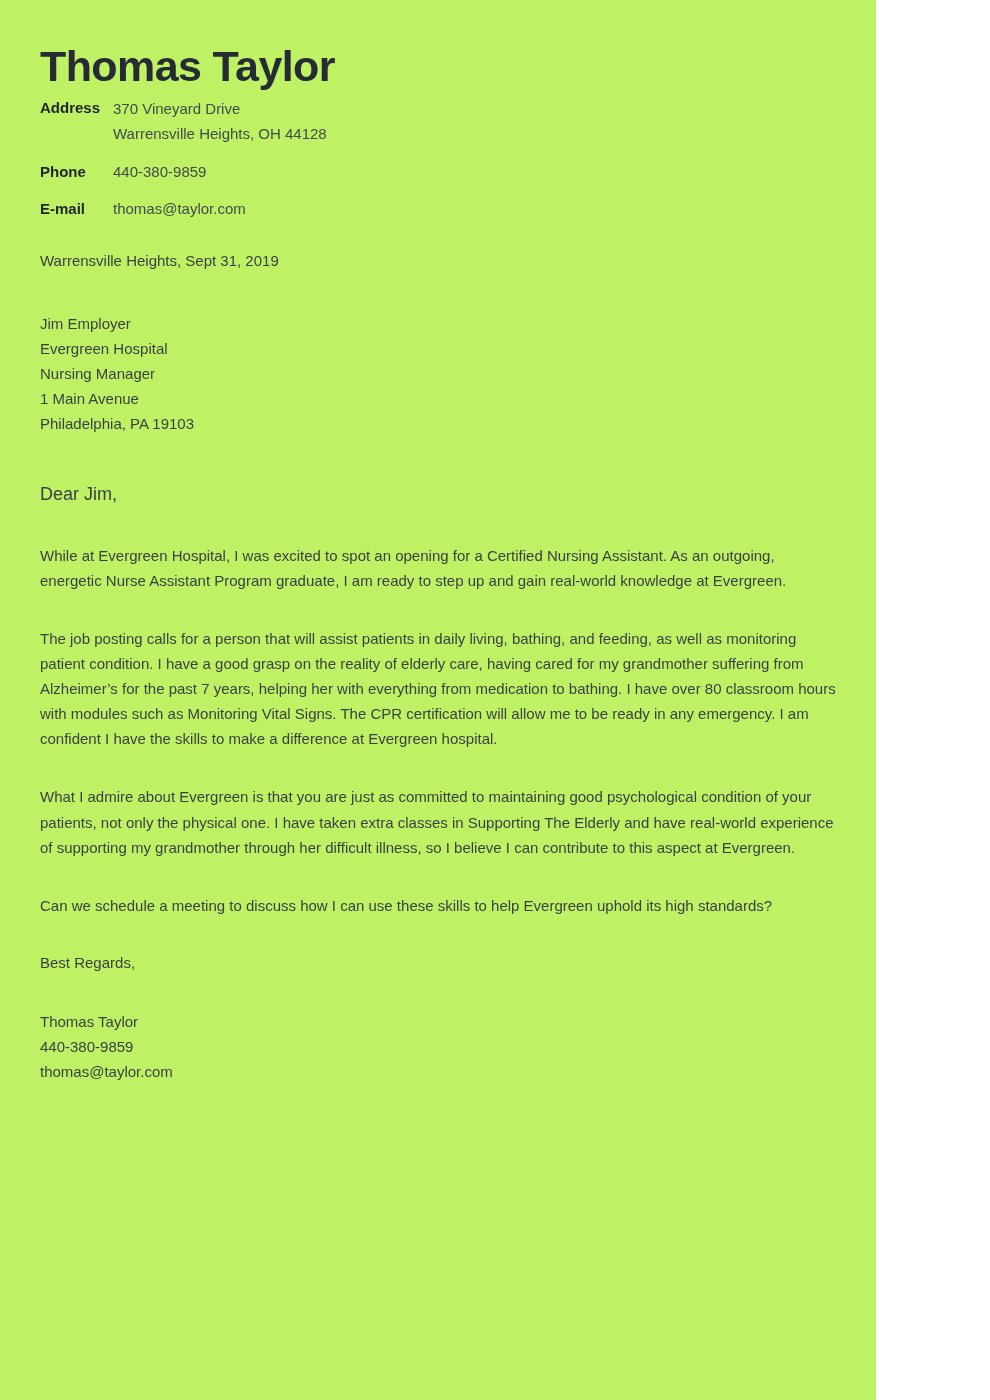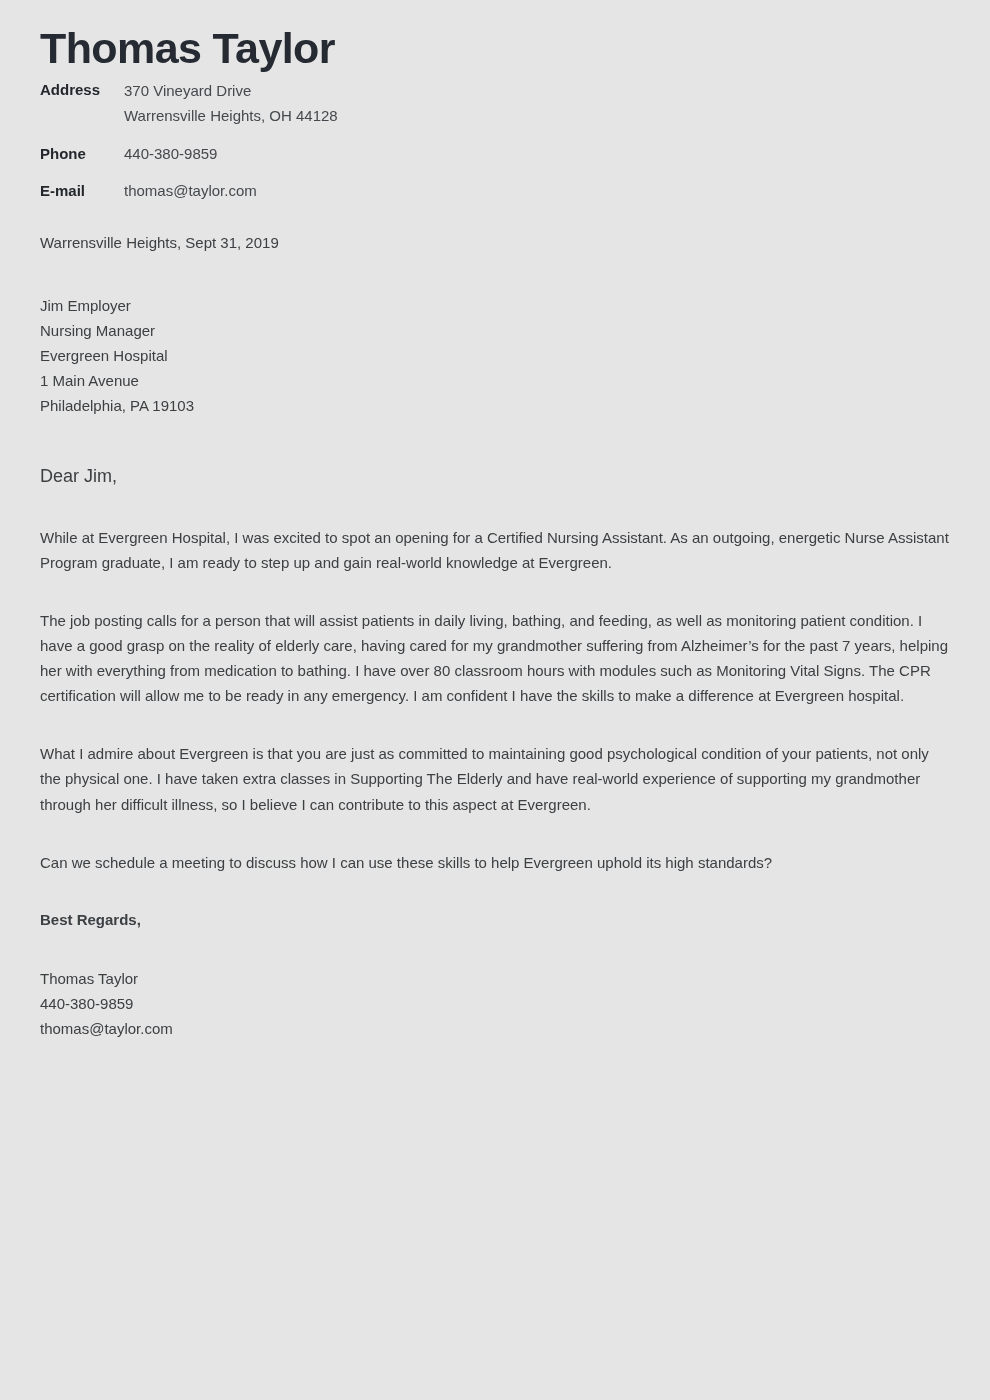--- a/index.html
+++ b/index.html
@@ -10,24 +10,24 @@
   body {
     width: 990px;
     height: 1400px;
     font-family: "Liberation Sans", sans-serif;
     color: #3d4043;
     -webkit-font-smoothing: antialiased;
   }
 
   .page {
     box-sizing: border-box;
-    width: 990px;
+    width: 876px;
     min-height: 1400px;
-    background: #e5e5e5;
-    padding: 24px 40px 40px 40px;
+    background: #bef264;
+    padding: 42px 40px 40px 40px;
   }
 
   
   .name {
     font-size: 43px;
     font-weight: 700;
     letter-spacing: -0.6px;
     color: #262b33;
     line-height: 1.12;
     margin: 0 0 6px 0;
@@ -43,21 +43,20 @@
   
   .contact {
     margin-bottom: 28px;
   }
   .contact-row {
     display: flex;
     align-items: flex-start;
     margin-bottom: 13px;
     font-size: 15px;
     line-height: 1.62;
-    gap: 11px;
   }
   .contact-row:last-child { margin-bottom: 12px; }
   .contact-label {
     flex: 0 0 auto;
     min-width: 64px;
     font-weight: 700;
     color: #23272c;
     padding-right: 9px;
     white-space: nowrap;
   }
@@ -98,21 +97,20 @@
     margin: 0 0 33px 0;
     max-width: 912px;
     text-align: left;
   }
 
   .closing {
     font-size: 15px;
     color: #3d4043;
     line-height: 1.6;
     margin-bottom: 34px;
-    font-weight: bold;
   }
 
   .signature div {
     font-size: 15px;
     color: #3d4043;
     line-height: 1.67;
   }
 </style>
 </head>
 <body>
@@ -140,22 +138,22 @@
       <div class="contact-label">E-mail</div>
       <div class="contact-values">thomas@taylor.com</div>
     </div>
 
   </div>
 
   <div class="date-line">Warrensville Heights, Sept 31, 2019</div>
 
   <div class="recipient">
     <div>Jim Employer</div>
+    <div>Evergreen Hospital</div>
     <div>Nursing Manager</div>
-    <div>Evergreen Hospital</div>
     <div>1 Main Avenue</div>
     <div>Philadelphia, PA 19103</div>
   </div>
 
   <div class="salutation">Dear Jim,</div>
 
   <p class="para">While at Evergreen Hospital, I was excited to spot an opening for a Certified Nursing Assistant. As an outgoing, energetic Nurse Assistant Program graduate, I am ready to step up and gain real-world knowledge at Evergreen.</p>
   <p class="para">The job posting calls for a person that will assist patients in daily living, bathing, and feeding, as well as monitoring patient condition. I have a good grasp on the reality of elderly care, having cared for my grandmother suffering from Alzheimer’s for the past 7 years, helping her with everything from medication to bathing. I have over 80 classroom hours with modules such as Monitoring Vital Signs. The CPR certification will allow me to be ready in any emergency. I am confident I have the skills to make a difference at Evergreen hospital.</p>
   <p class="para">What I admire about Evergreen is that you are just as committed to maintaining good psychological condition of your patients, not only the physical one. I have taken extra classes in Supporting The Elderly and have real-world experience of supporting my grandmother through her difficult illness, so I believe I can contribute to this aspect at Evergreen.</p>
   <p class="para">Can we schedule a meeting to discuss how I can use these skills to help Evergreen uphold its high standards?</p>

